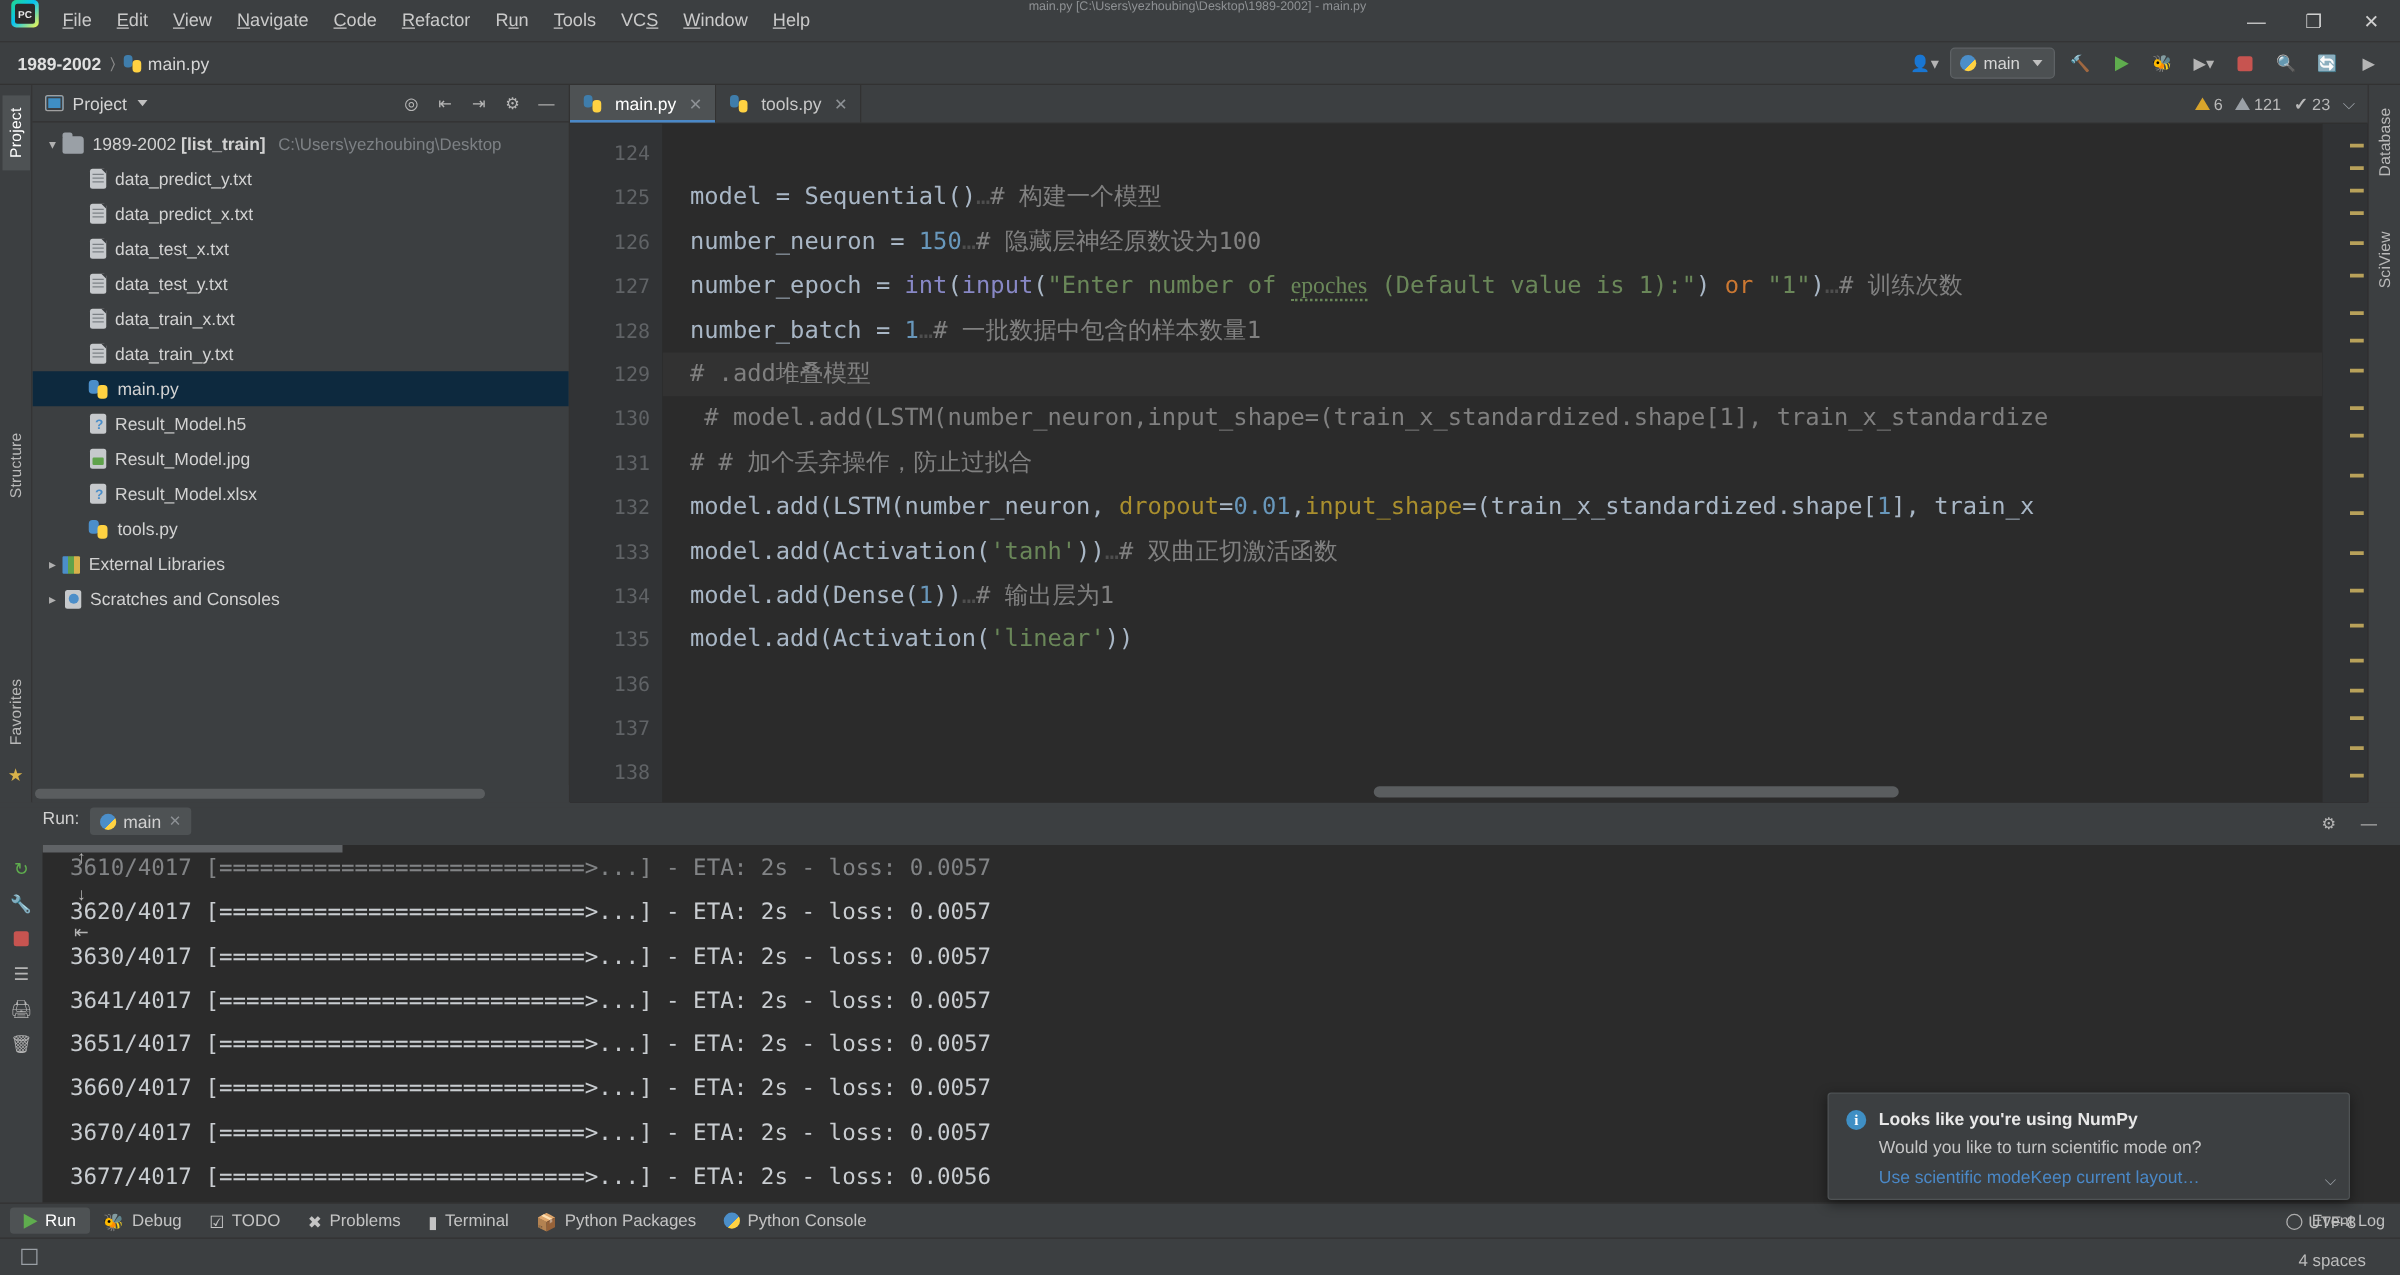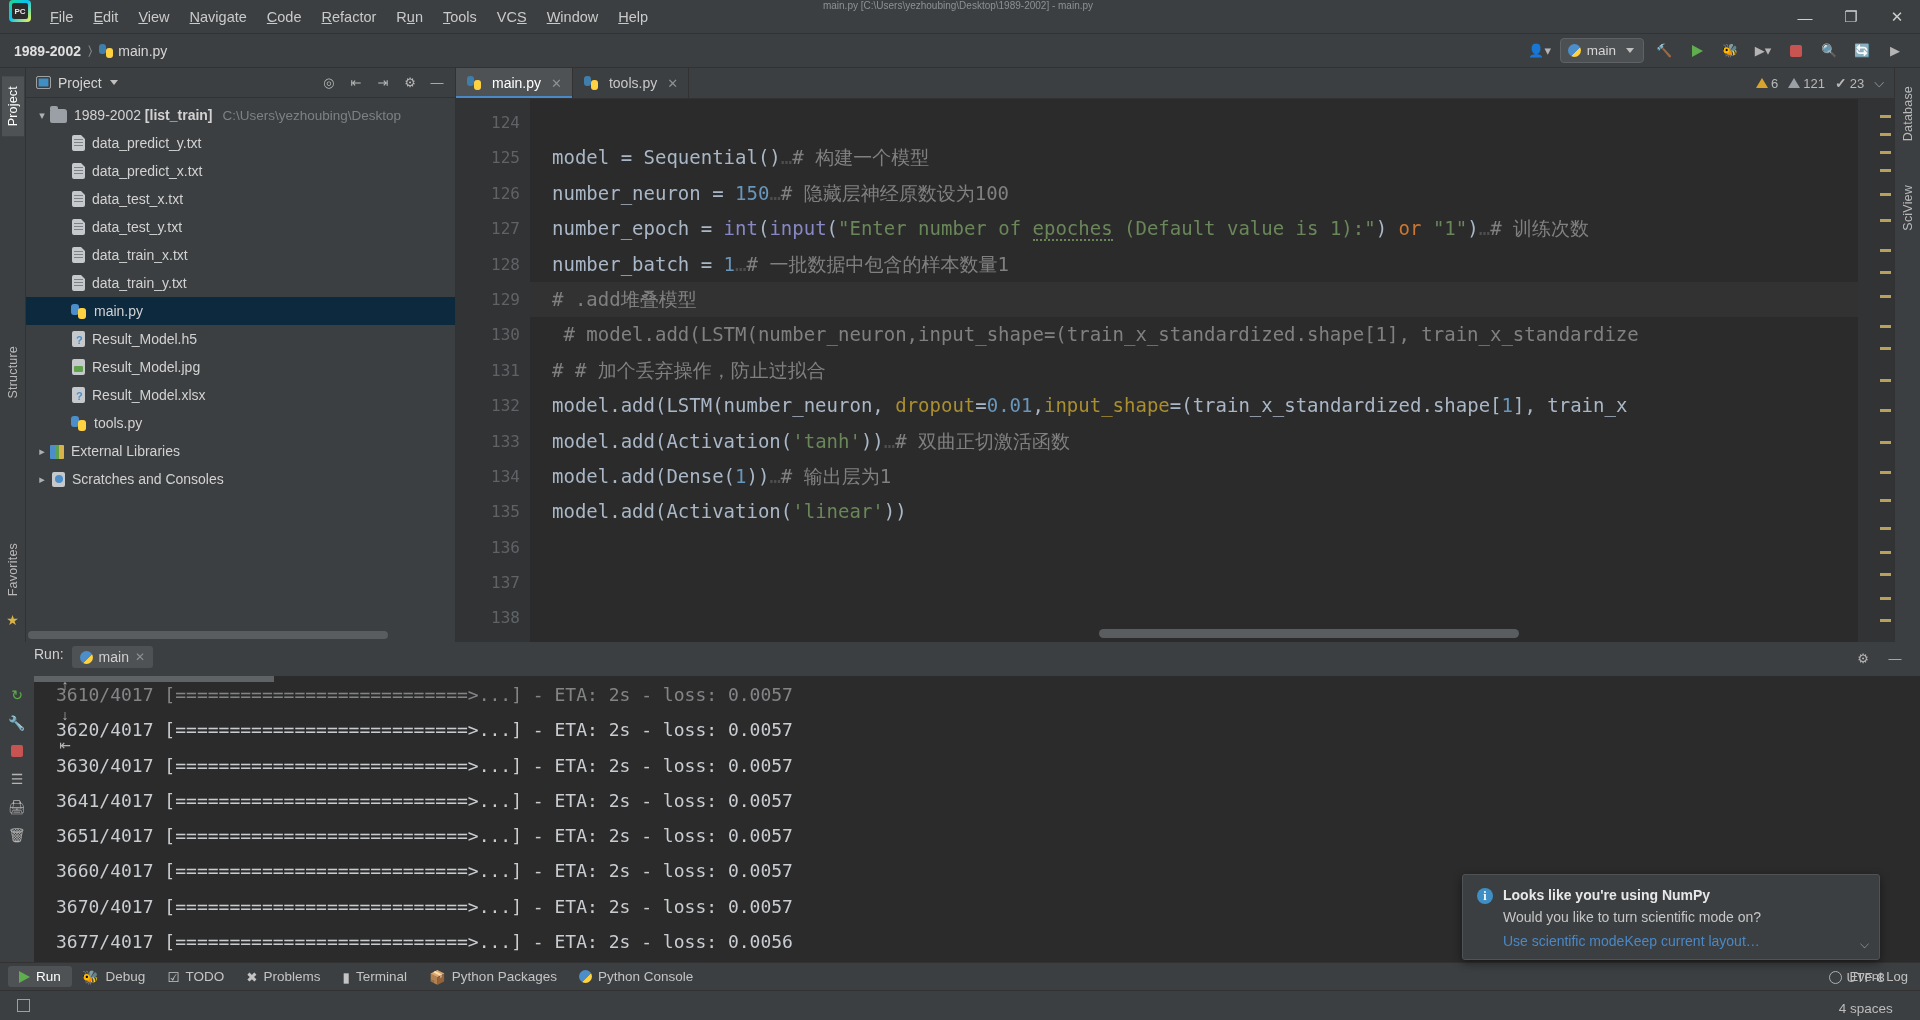--- a/index.html
+++ b/index.html
@@ -182,21 +182,21 @@
   .cline { height:35.4px; line-height:35.4px; white-space:pre; padding-left:22px; }
   .cline.cur { background:#323232; }
   .k-kw  { color:#cc7832; }
   .k-bi  { color:#8888c6; }
   .k-num { color:#6897bb; }
   .k-str { color:#6a8759; }
   .k-cmt { color:#808080; }
   .k-def { color:#a9b7c6;margin-top:36px; }
   .k-par { color:#a9b7c6; }
   .k-kwarg { color:#aa8f2e; }
-  .u-spell { border-bottom:2px dotted #6a8759; }
+  .u-spell { border-bottom:2px dotted #6a8759;font-family:Liberation Serif, serif; }
   .dotsp { color:#4e4e4e; }
 
   .code-hscroll-wrap{ position:absolute; left:74px; right:36px; bottom:0; height:13px; }
   .code-hscroll{ position:absolute; left:0; width:420px; height:9px; background:#5a5d5f; border-radius:5px; }
 
   
   .markers {
     width:36px; flex:0 0 36px; background:#313335; position:relative;
   }
   .mk { position:absolute; right:3px; width:11px; height:2.5px; background:#b8a15a; }

